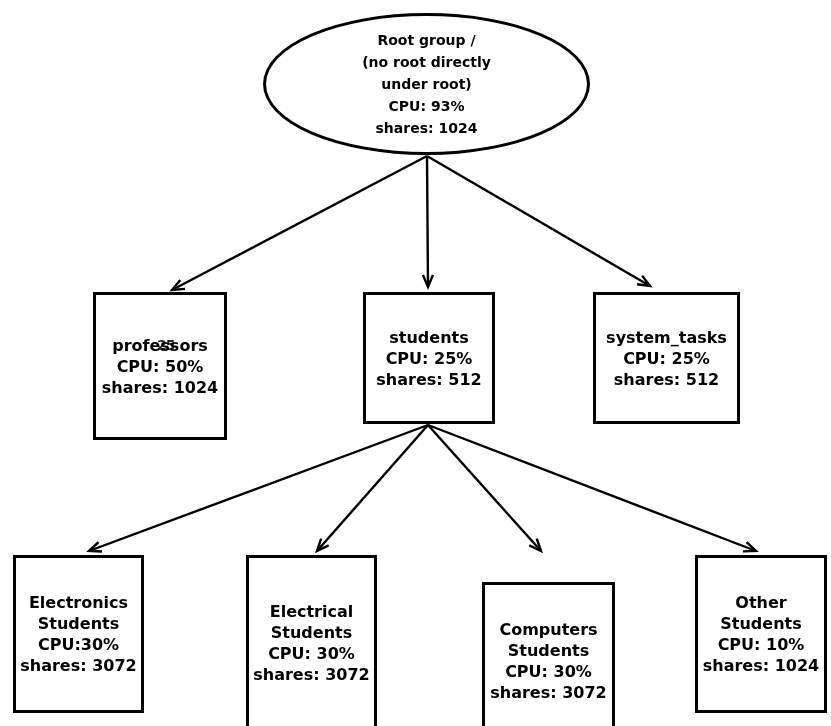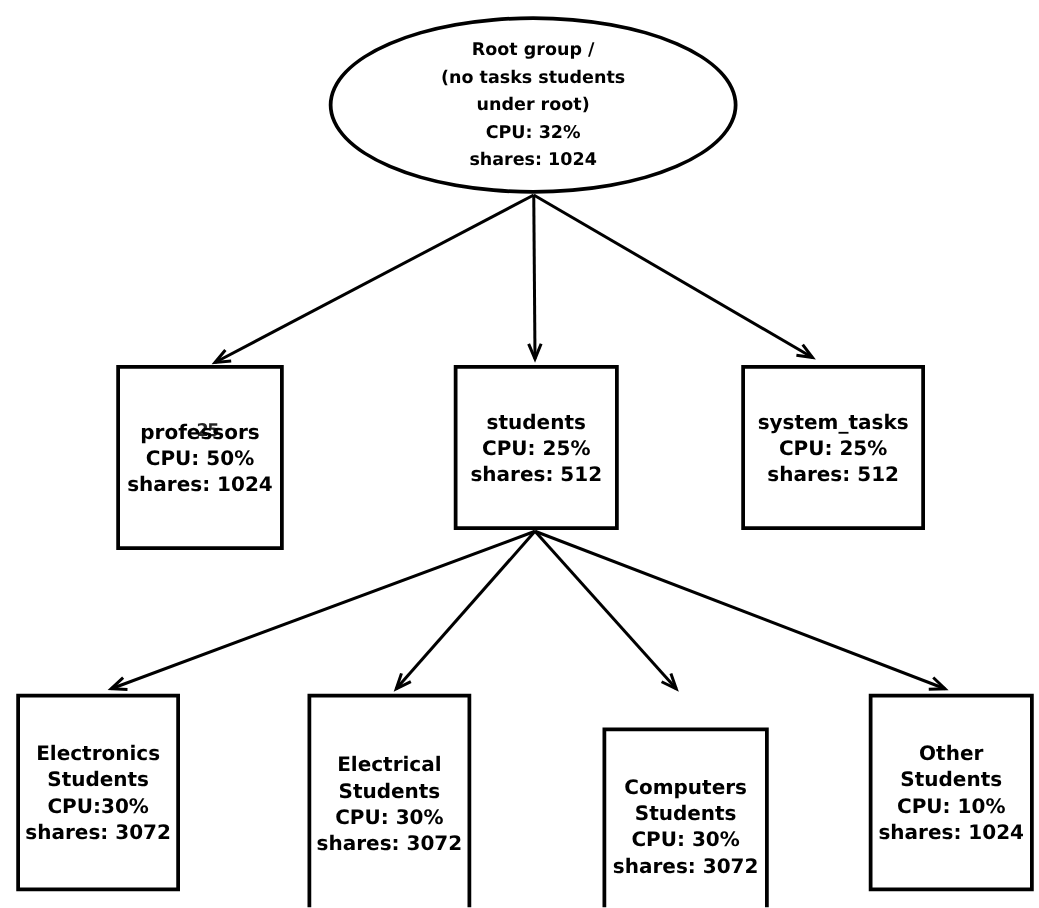--- a/index.html
+++ b/index.html
@@ -88,23 +88,23 @@
     <line x1="427" y1="156" x2="428" y2="287" stroke="#000000" stroke-width="2.4" marker-end="url(#arrowhead)"></line>
     <line x1="427" y1="156" x2="650" y2="286" stroke="#000000" stroke-width="2.4" marker-end="url(#arrowhead)"></line>
     <line x1="428" y1="425" x2="89" y2="551" stroke="#000000" stroke-width="2.4" marker-end="url(#arrowhead)"></line>
     <line x1="428" y1="425" x2="317" y2="551" stroke="#000000" stroke-width="2.4" marker-end="url(#arrowhead)"></line>
     <line x1="428" y1="425" x2="541" y2="551" stroke="#000000" stroke-width="2.4" marker-end="url(#arrowhead)"></line>
     <line x1="428" y1="425" x2="756" y2="551" stroke="#000000" stroke-width="2.4" marker-end="url(#arrowhead)"></line>
   </svg>
 
   <div class="node ellipse">
     <div class="line">Root group /</div>
-    <div class="line">(no tasks students</div>
+    <div class="line">(no root directly</div>
     <div class="line">under root)</div>
-    <div class="line">CPU: 32%</div>
+    <div class="line">CPU: 93%</div>
     <div class="line">shares: 1024</div>
   </div>
 
   <div class="node box box-professors">
     <div class="line overlap-word">
       <span>professors</span>
       <span class="artifact">25</span>
     </div>
     <div class="line">CPU: 50%</div>
     <div class="line">shares: 1024</div>

